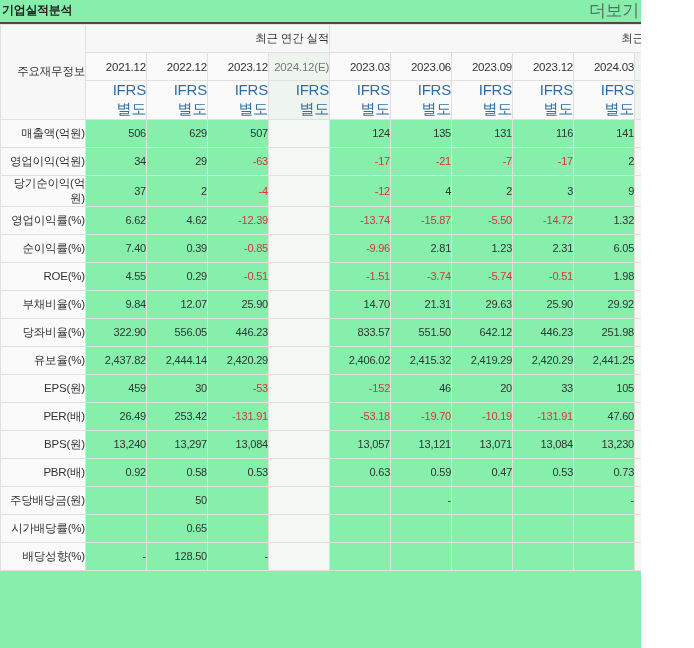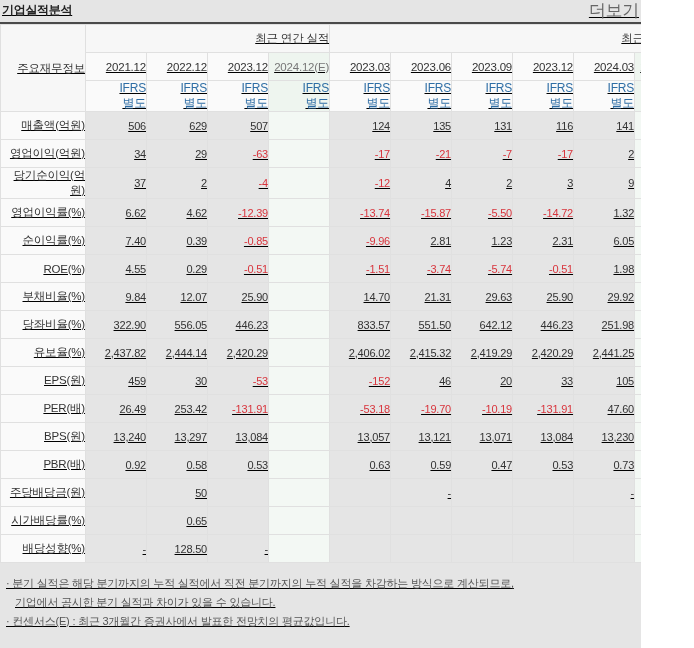--- a/index.html
+++ b/index.html
@@ -5,23 +5,22 @@
   * { box-sizing: border-box; }
   html, body {
     margin: 0; padding: 0;
     background: #ffffff;
     font-family: "Liberation Sans", sans-serif;
   }
   .page {
     width: 641px;
     height: 648px;
     position: relative;
-    background: #e5e5e5;
+    background: #86efac;
     overflow: hidden;
-    text-decoration: underline;
   }
   
   .top-bar {
     height: 24px;
     display: flex;
     align-items: center;
     justify-content: space-between;
     border-bottom: 2px solid #4a4a4a;
     padding: 0 2px 2px 2px;
   }
@@ -75,21 +74,21 @@
     font-size: 11.5px;
     color: #333;
     height: 26px;
   }
   .hdr-period.est { color: #777; margin-left: 13px; }
   .hdr-ifrs {
     background: #fafafa;
     text-align: center;
     height: 30px;
     line-height: 1.25;
-    font-size: 12px;
+    font-size: 15px;
     color: #2f6ea5;
   }
   .hdr-ifrs span { display: block; }
   .rowlabel {
     background: #fafafa;
     text-align: left;
     padding-left: 8px;
     color: #333;
     font-size: 11.5px;
   }
@@ -400,19 +399,14 @@
           <td class="val sep-left"></td>
           <td class="val"></td>
           <td class="val"></td>
           <td class="val"></td>
           <td class="val"></td>
           <td class="val est-col"></td>
         </tr>
       </tbody>
   </table>
 
-  <div class="notes">
-    <p>· 분기 실적은 해당 분기까지의 누적 실적에서 직전 분기까지의 누적 실적을 차감하는 방식으로 계산되므로,</p>
-    <p class="indent">기업에서 공시한 분기 실적과 차이가 있을 수 있습니다.</p>
-    <p>· 컨센서스(E) : 최근 3개월간 증권사에서 발표한 전망치의 평균값입니다.</p>
-  </div>
 
 </div>
 
 </body></html>

